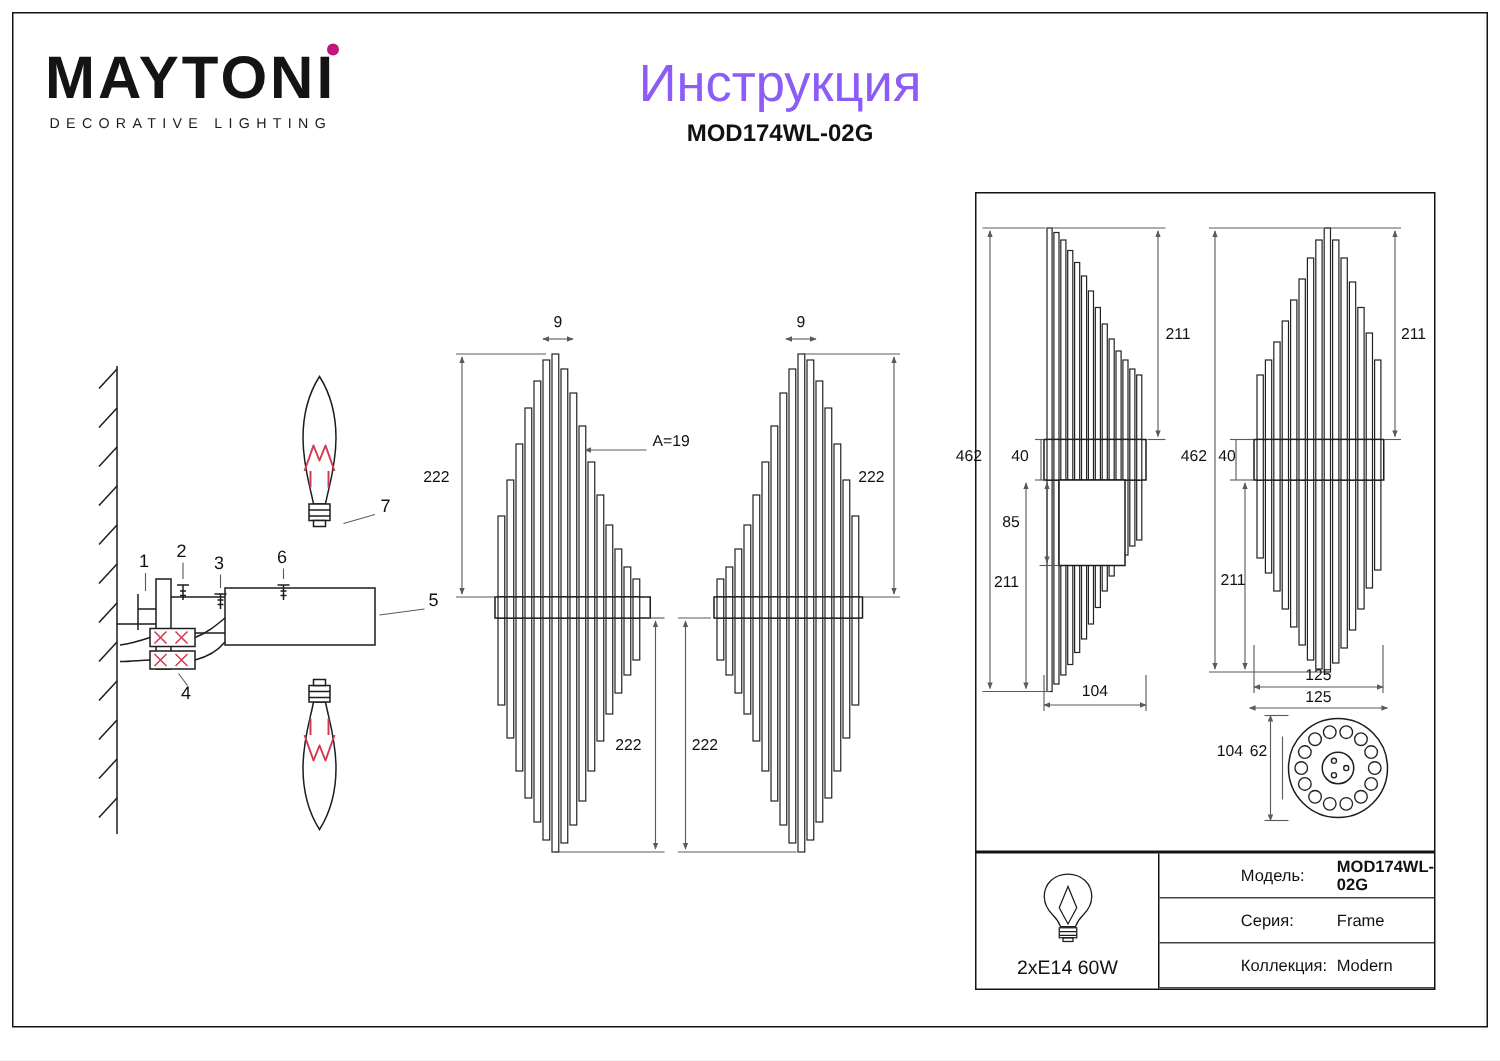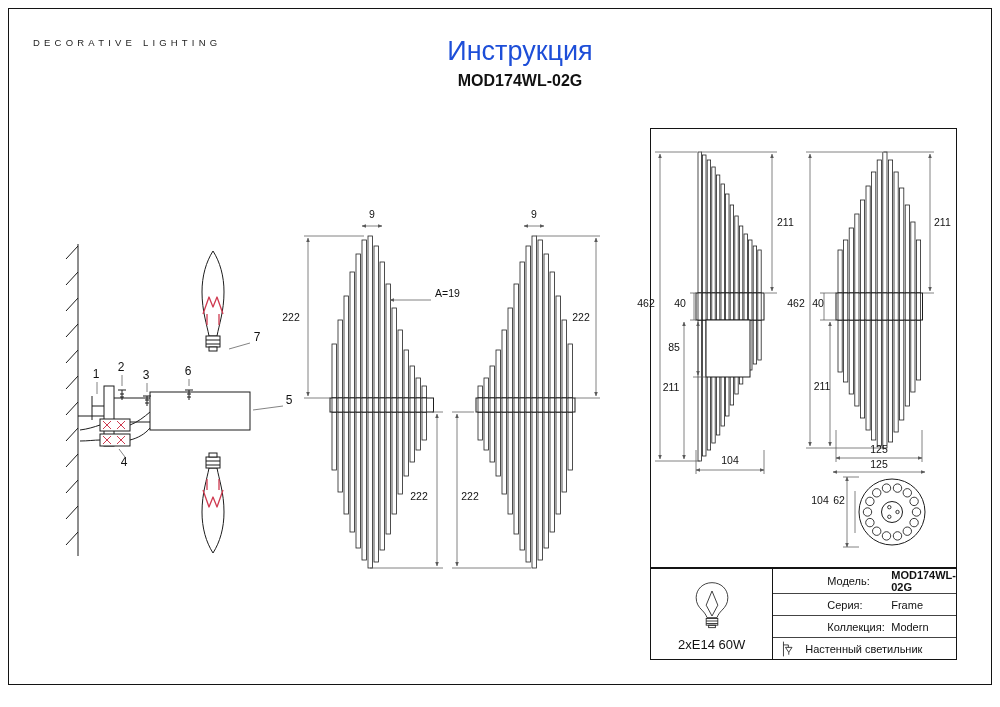--- a/index.html
+++ b/index.html
@@ -7,21 +7,21 @@
   .page{position:relative;width:1000px;height:707px;background:#fff;
         font-family:"Liberation Sans","DejaVu Sans",sans-serif;color:#111;overflow:hidden;margin:0 auto;}
   .frame{position:absolute;left:8px;top:8px;right:8px;bottom:22px;border:1.5px solid #141414;}
 
   
   .logo{position:absolute;left:30px;top:32px;}
   .logo-text{font-size:40px;font-weight:bold;letter-spacing:2px;line-height:1;color:#141414;position:relative;display:inline-block;}
   .logo-dot{position:absolute;top:-3px;right:-2px;width:8px;height:8px;border-radius:50%;background:#c2167f;}
   .logo-tagline{font-size:9.5px;letter-spacing:4.2px;margin-top:5px;margin-left:3px;color:#1c1c1c;}
   .titleblock{position:absolute;left:360px;top:36px;width:320px;text-align:center;}
-  .title{font-size:27px;color:#1d4ed8;}
+  .title{font-size:35px;color:#8b5cf6;}
   .model{font-size:16px;font-weight:bold;margin-top:5px;}
 
   
   .tech-box{position:absolute;left:650px;top:128px;width:307px;height:440px;border:1px solid #141414;background:#fff;}
   .spec-box{position:absolute;left:650px;top:568px;width:307px;height:92px;border:1px solid #141414;display:flex;background:#fff;}
   .spec-left{width:139px;border-right:1px solid #141414;display:flex;flex-direction:column;align-items:center;justify-content:center;}
   .bulb-label{font-size:13px;margin-top:2px;}
   .spec-right{flex:1;display:flex;flex-direction:column;}
   .spec-row{flex:1;display:flex;align-items:center;padding-left:10px;}
   .spec-row.sep{border-bottom:1px solid #444;}
@@ -42,20 +42,21 @@
   text.dts{font:10.5px "Liberation Sans","DejaVu Sans",sans-serif;fill:#111;text-anchor:start;}
   text.ct{font:12px "Liberation Sans","DejaVu Sans",sans-serif;fill:#111;text-anchor:middle;}
 </style>
 </head>
 <body>
 
 <div class="page">
   <div class="frame"></div>
 
   <div class="logo">
+    <div class="logo-text"><span>MAYTONI</span><span class="logo-dot"></span></div>
     <div class="logo-tagline">DECORATIVE LIGHTING</div>
   </div>
 
   <div class="titleblock">
     <div class="title">Инструкция</div>
     <div class="model">MOD174WL-02G</div>
   </div>
 
   <div class="tech-box"></div>
 
@@ -76,27 +77,20 @@
         <span class="spec-value bold">MOD174WL-02G</span>
       </div>
       <div class="spec-row sep">
         <span class="spec-label">Серия:</span>
         <span class="spec-value">Frame</span>
       </div>
       <div class="spec-row sep">
         <span class="spec-label">Коллекция:</span>
         <span class="spec-value">Modern</span>
       </div>
-      <div class="spec-row type">
-        <svg width="18" height="18" viewBox="0 0 22 20">
-          <path class="ln" d="M3 1 L3 19 M3 5 L9 5 L9 8"></path>
-          <path class="ln" d="M5.5 8 L13.5 8 L9.5 14 Z M9.5 14 L9.5 17"></path>
-        </svg>
-        <span class="spec-value">Настенный светильник</span>
-      </div>
     </div>
   </div>
 
   <svg id="art" viewBox="0 0 1000 707">
     <defs>
       <marker id="ar" viewBox="0 0 10 10" refX="9" refY="5" markerWidth="6" markerHeight="6" orient="auto-start-reverse">
         <path d="M0 1 L10 5 L0 9 Z" fill="#5a5a5a"></path>
       </marker>
     </defs>
 

